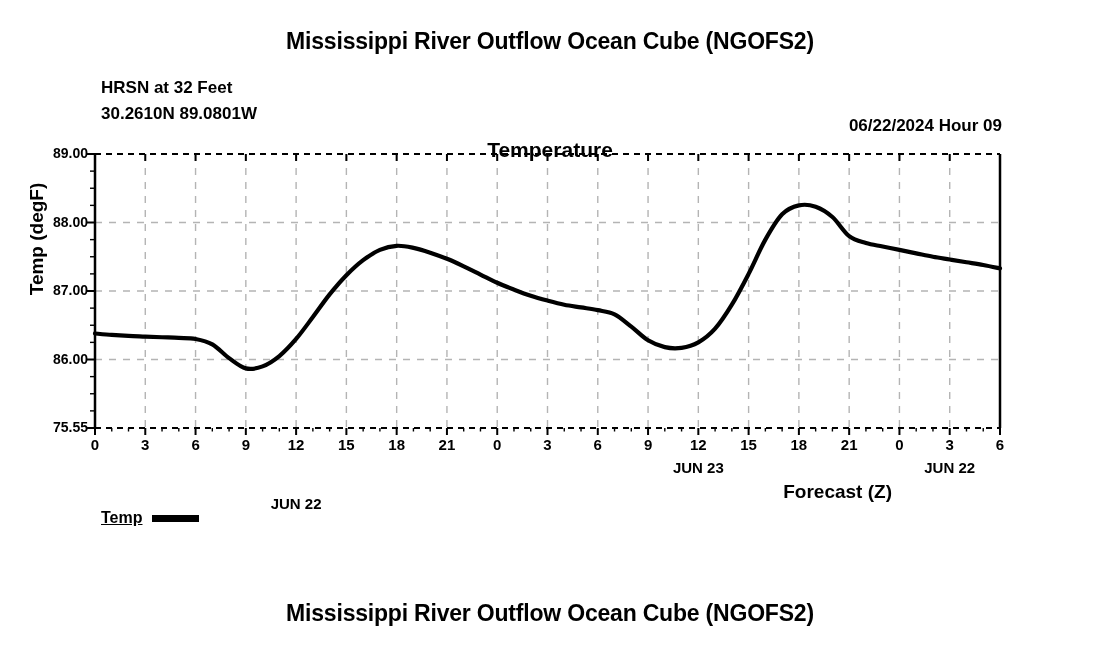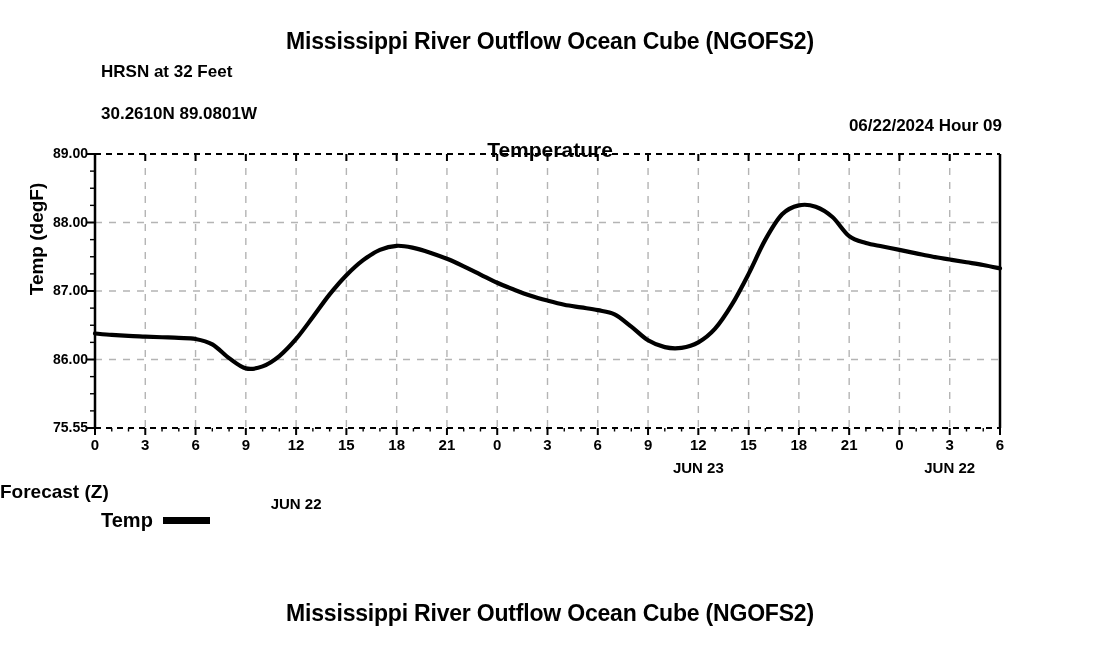--- a/index.html
+++ b/index.html
@@ -36,21 +36,21 @@
     top: 600px;
     width: 1100px;
     text-align: center;
     font-size: 23px;
     font-weight: bold;
     letter-spacing: -0.2px;
   }
   .hdr-station {
     position: absolute;
     left: 101px;
-    top: 62px;
+    top: 78px;
     font-size: 17px;
     font-weight: bold;
   }
   .hdr-coords {
     position: absolute;
     left: 101px;
     top: 104px;
     font-size: 17px;
     font-weight: bold;
   }
@@ -80,21 +80,21 @@
     font-size: 19px;
     font-weight: bold;
     transform: rotate(-90deg);
     transform-origin: center center;
   }
   .xlabel {
     position: absolute;
     left: 0;
     top: 481px;
     width: 892px;
-    text-align: left;
+    text-align: right;
     font-size: 19px;
     font-weight: bold;
   }
   .plot-svg {
     position: absolute;
     left: 0;
     top: 0;
   }
   .ytick-label {
     position: absolute;
@@ -122,22 +122,23 @@
   }
   .legend {
     position: absolute;
     left: 101px;
     top: 509px;
     display: flex;
     align-items: center;
     gap: 10px;
   }
   .legend-text {
-    font-size: 20px;
-    font-weight: bold;
+    font-size: 16px;
+    font-weight: bold;
+    text-decoration: underline;
   }
   .legend-swatch {
     width: 47px;
     height: 7px;
     background: #000000;
   }
 </style>
 </head>
 <body>
 

